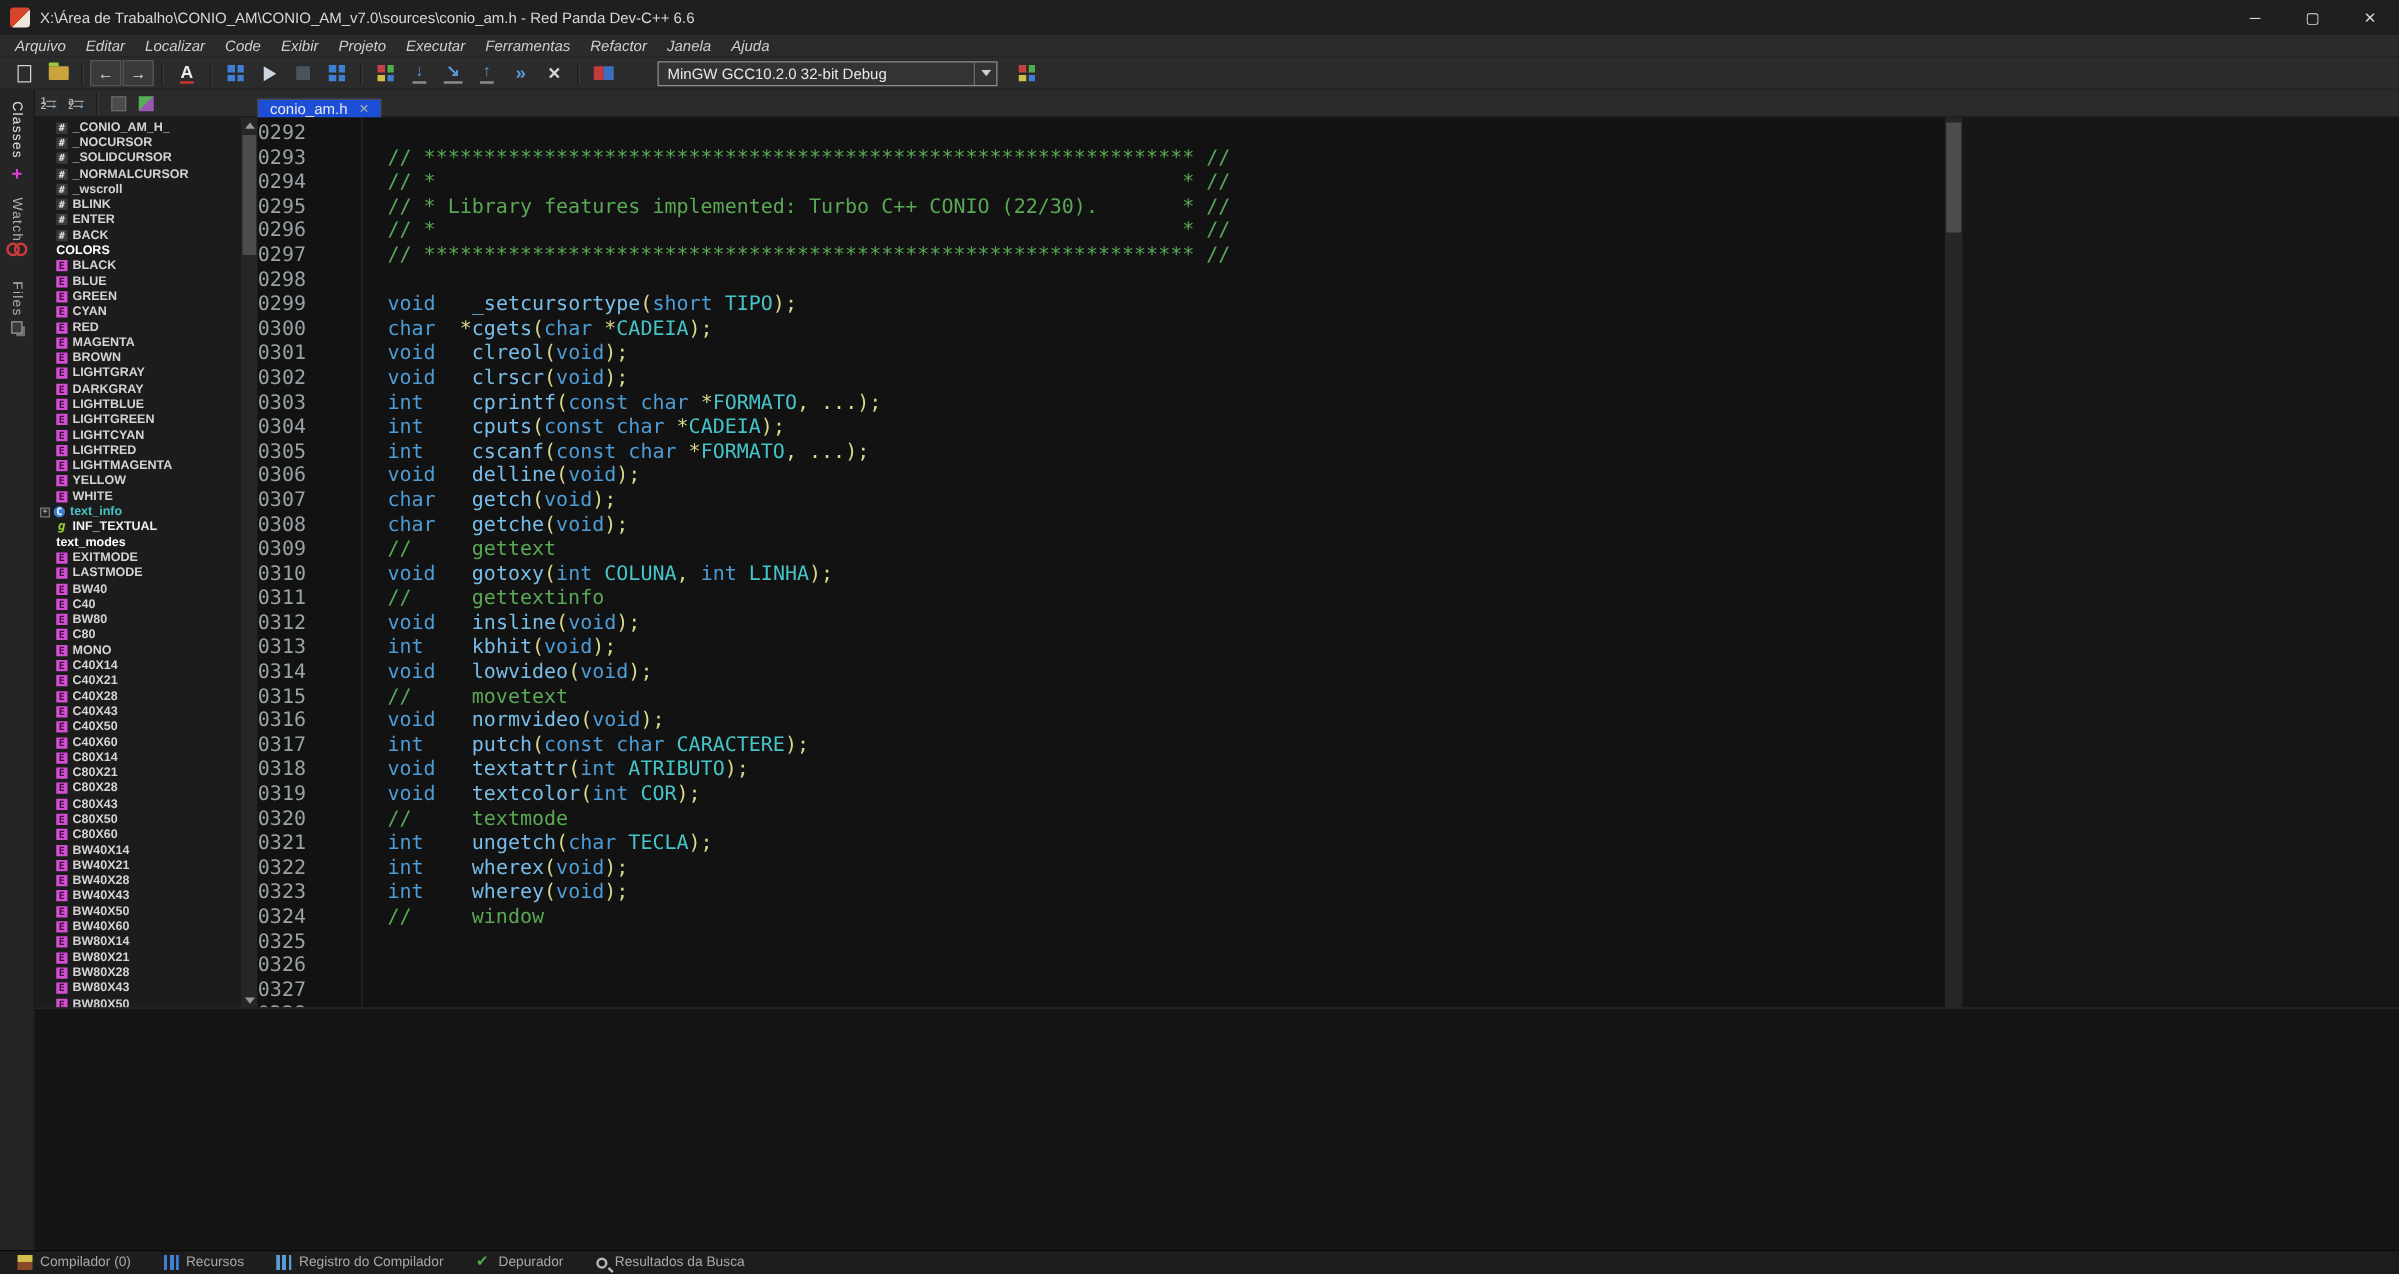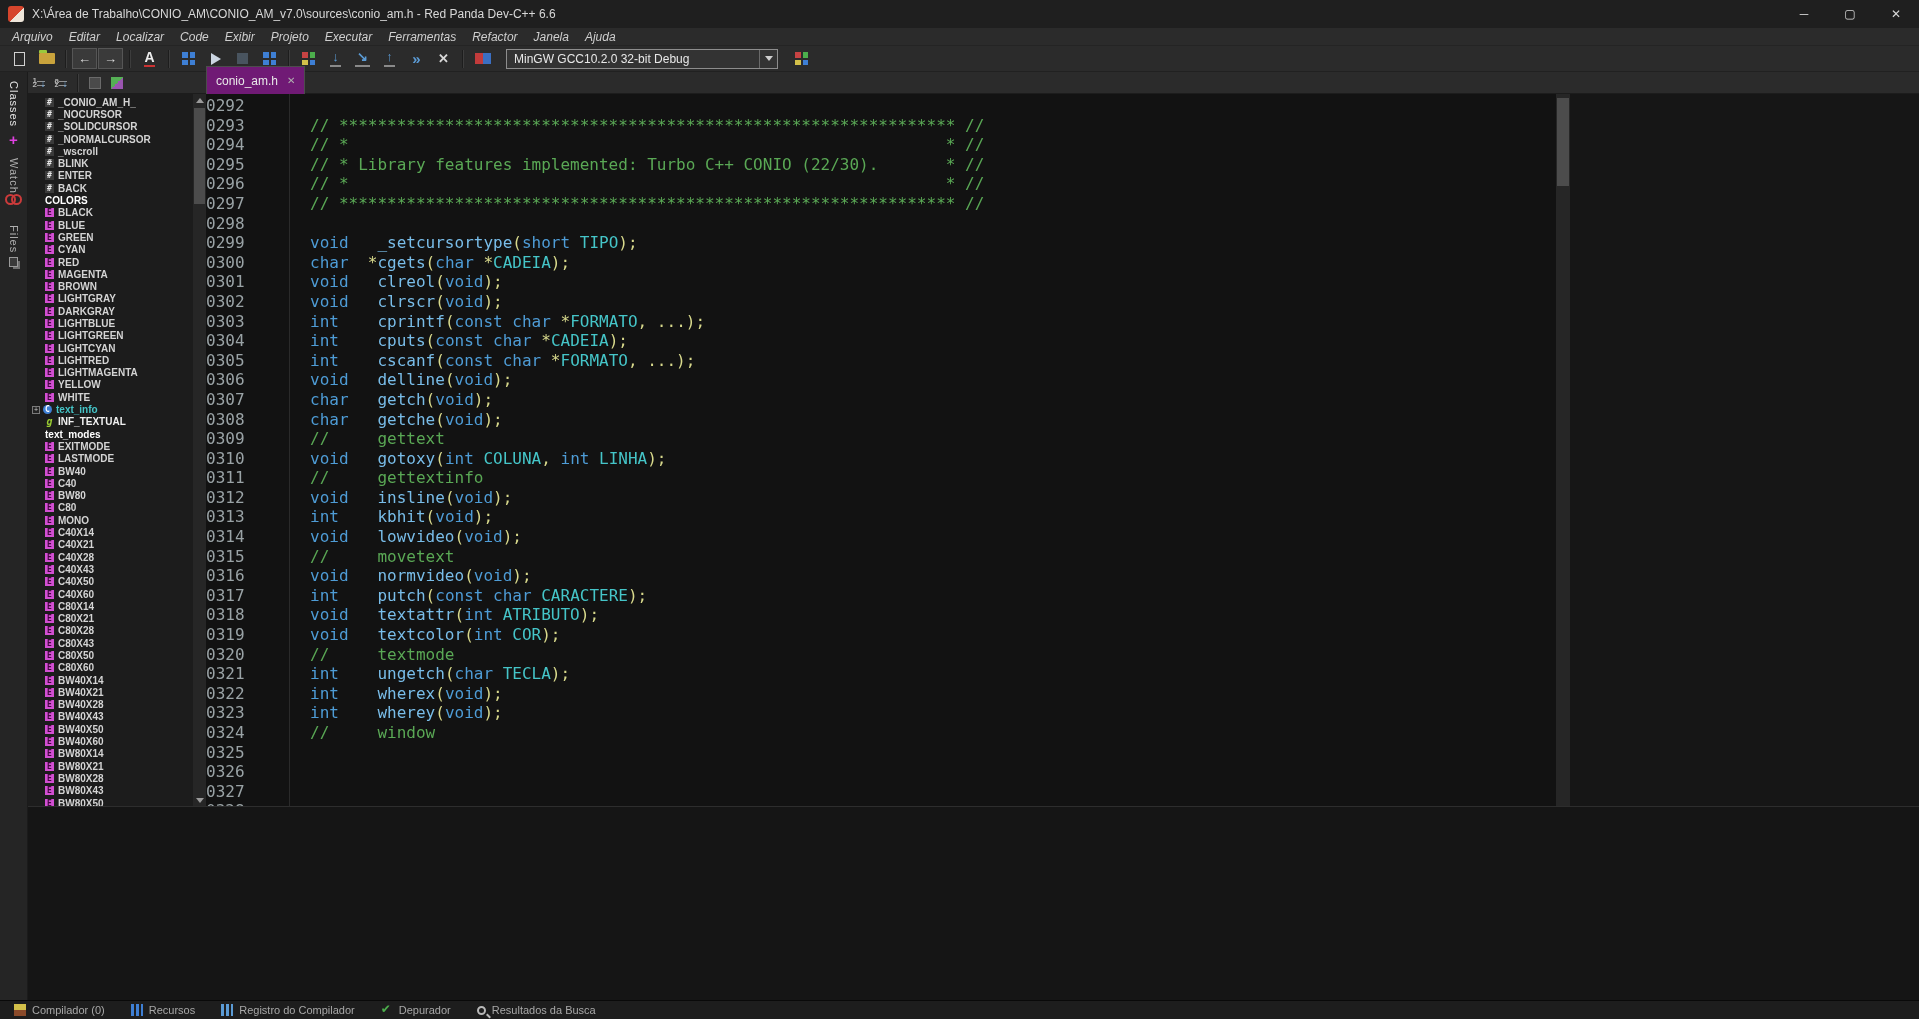--- a/index.html
+++ b/index.html
@@ -40,38 +40,38 @@
   .grid-ic i { background:#3e7fd4; }
   .grid-ic.multi i:nth-child(1){background:#c74343;} .grid-ic.multi i:nth-child(2){background:#4cae4c;}
   .grid-ic.multi i:nth-child(3){background:#d3c04a;} .grid-ic.multi i:nth-child(4){background:#3e7fd4;}
   .play-ic { width:0; height:0; border-left:10px solid #ccd6e2; border-top:6px solid transparent; border-bottom:6px solid transparent; }
   .square-ic { width:11px; height:11px; background:#49545f; }
   .step-ic { color:#5b9bd5; font-weight:bold; font-size:13px; border-bottom:2px solid #8a8a8a; line-height:1.1; padding:0 2px; }
   .ff-ic { color:#5b9bd5; font-weight:bold; font-size:15px; }
   .x-ic { color:#d8d8d8; font-weight:bold; font-size:13px; }
   .debug-ic { display:flex; }
   .debug-ic i { width:8px; height:11px; } .debug-ic i:first-child{background:#c23b3b;} .debug-ic i:last-child{background:#3b6fc2;}
-  .compiler-select { margin-left:10px; width:272px; height:20px; background:#333; border:1px solid #8d8d8d;
+  .compiler-select { margin-left:30px; width:272px; height:20px; background:#333; border:1px solid #8d8d8d;
                      display:flex; align-items:center; color:#e8e8e8; font-size:12px; padding-left:7px; position:relative; }
   .compiler-select .dd-arrow { position:absolute; right:0; top:0; width:18px; height:100%; border-left:1px solid #6a6a6a;
                      display:flex; align-items:center; justify-content:center; }
   .dd-arrow i { width:0; height:0; border-left:4px solid transparent; border-right:4px solid transparent; border-top:5px solid #cfcfcf; }
 
   
   .row2 { position:absolute; left:28px; top:72px; width:1891px; height:22px; background:#2b2b2b;
           display:flex; align-items:center; border-bottom:1px solid #1c1c1c; }
   .mini-btn { width:22px; height:18px; display:flex; align-items:center; justify-content:center;
               color:#b4b4b4; font-size:11px; font-weight:bold; }
   .sort-ic { position:relative; width:13px; height:12px; }
   .sort-ic b { position:absolute; left:0; font-size:8px; color:#b4b4b4; line-height:1; }
   .sort-ic .arr { position:absolute; right:0; top:1px; color:#6fa8dc; font-size:10px; font-weight:bold; }
   .tgl-sq { width:12px; height:12px; background:#4a4a4a; border:1px solid #6a6a6a; }
   .tgl-col { width:12px; height:12px; background:linear-gradient(135deg,#55b055 0 50%,#9a55b0 50% 100%); }
   .tabstrip { position:absolute; left:178px; top:0; height:22px; display:flex; align-items:flex-end; }
-  .tab { height:28px; background:#701a75; border:1px solid #4c4c4c; border-bottom:none; display:flex;
+  .tab { height:15px; background:#1d4ed8; border:1px solid #4c4c4c; border-bottom:none; display:flex;
          align-items:center; padding:0 9px; color:#e8e8e8; font-size:12px; }
   .tab-close { margin-left:9px; color:#b0b0b0; font-size:10px; }
 
   
   .content { position:absolute; left:0; top:94px; width:1919px; height:712px; }
 
   
   .leftstrip { position:absolute; left:0; top:-22px; width:28px; height:928px; background:#252525;
                display:flex; flex-direction:column; align-items:center; border-right:1px solid #1b1b1b; }
   .side-tab { writing-mode:vertical-rl; font-size:11px; color:#b0b0b0; margin:9px 0 4px; letter-spacing:1px; }
@@ -102,21 +102,21 @@
   .t-typedef .cb-label { color:#f0f0f0; }
   .cb-scroll { position:absolute; right:0; top:0; width:13px; height:712px; background:#262626; }
   .cb-scroll .arr { position:absolute; left:0; width:13px; height:12px; display:flex; align-items:center; justify-content:center; }
   .cb-scroll .arr i { width:0; height:0; border-left:4px solid transparent; border-right:4px solid transparent; }
   .cb-scroll .up { top:0; } .cb-scroll .up i { border-bottom:5px solid #9a9a9a; }
   .cb-scroll .down { bottom:0; } .cb-scroll .down i { border-top:5px solid #9a9a9a; }
   .cb-scroll .thumb { position:absolute; left:1px; top:14px; width:11px; height:96px; background:#4c4c4c; }
 
   
   .editor { position:absolute; left:206px; top:0; width:1350px; height:712px; background:#121212; display:flex; overflow:hidden; }
-  .gutter { width:84px; flex:0 0 84px; padding-top:2px; text-align:left; padding-right:44px;
+  .gutter { width:84px; flex:0 0 84px; padding-top:2px; text-align:center; padding-right:44px;
             border-right:1px solid #2a2a2a; }
   .ln { font-family:"DejaVu Sans Mono", monospace; font-size:16px; line-height:19.6px; color:#9aa3a6; }
   .codearea { flex:1; padding:2px 0 0 20px; overflow:hidden; }
   .cl { font-family:"DejaVu Sans Mono", monospace; font-size:16px; line-height:19.6px; white-space:pre; min-height:19.6px; }
   .s-c { color:var(--comment-green,#5aa855); }
   .s-k { color:var(--keyword-blue,#4e9cd6); }
   .s-f { color:var(--function-blue,#79bde9); }
   .s-i { color:var(--identifier-teal,#45c5c8); }
   .s-p { color:var(--punctuation-yellow,#d8d98c); }
   .s-w { color:#d4d4d4; }

